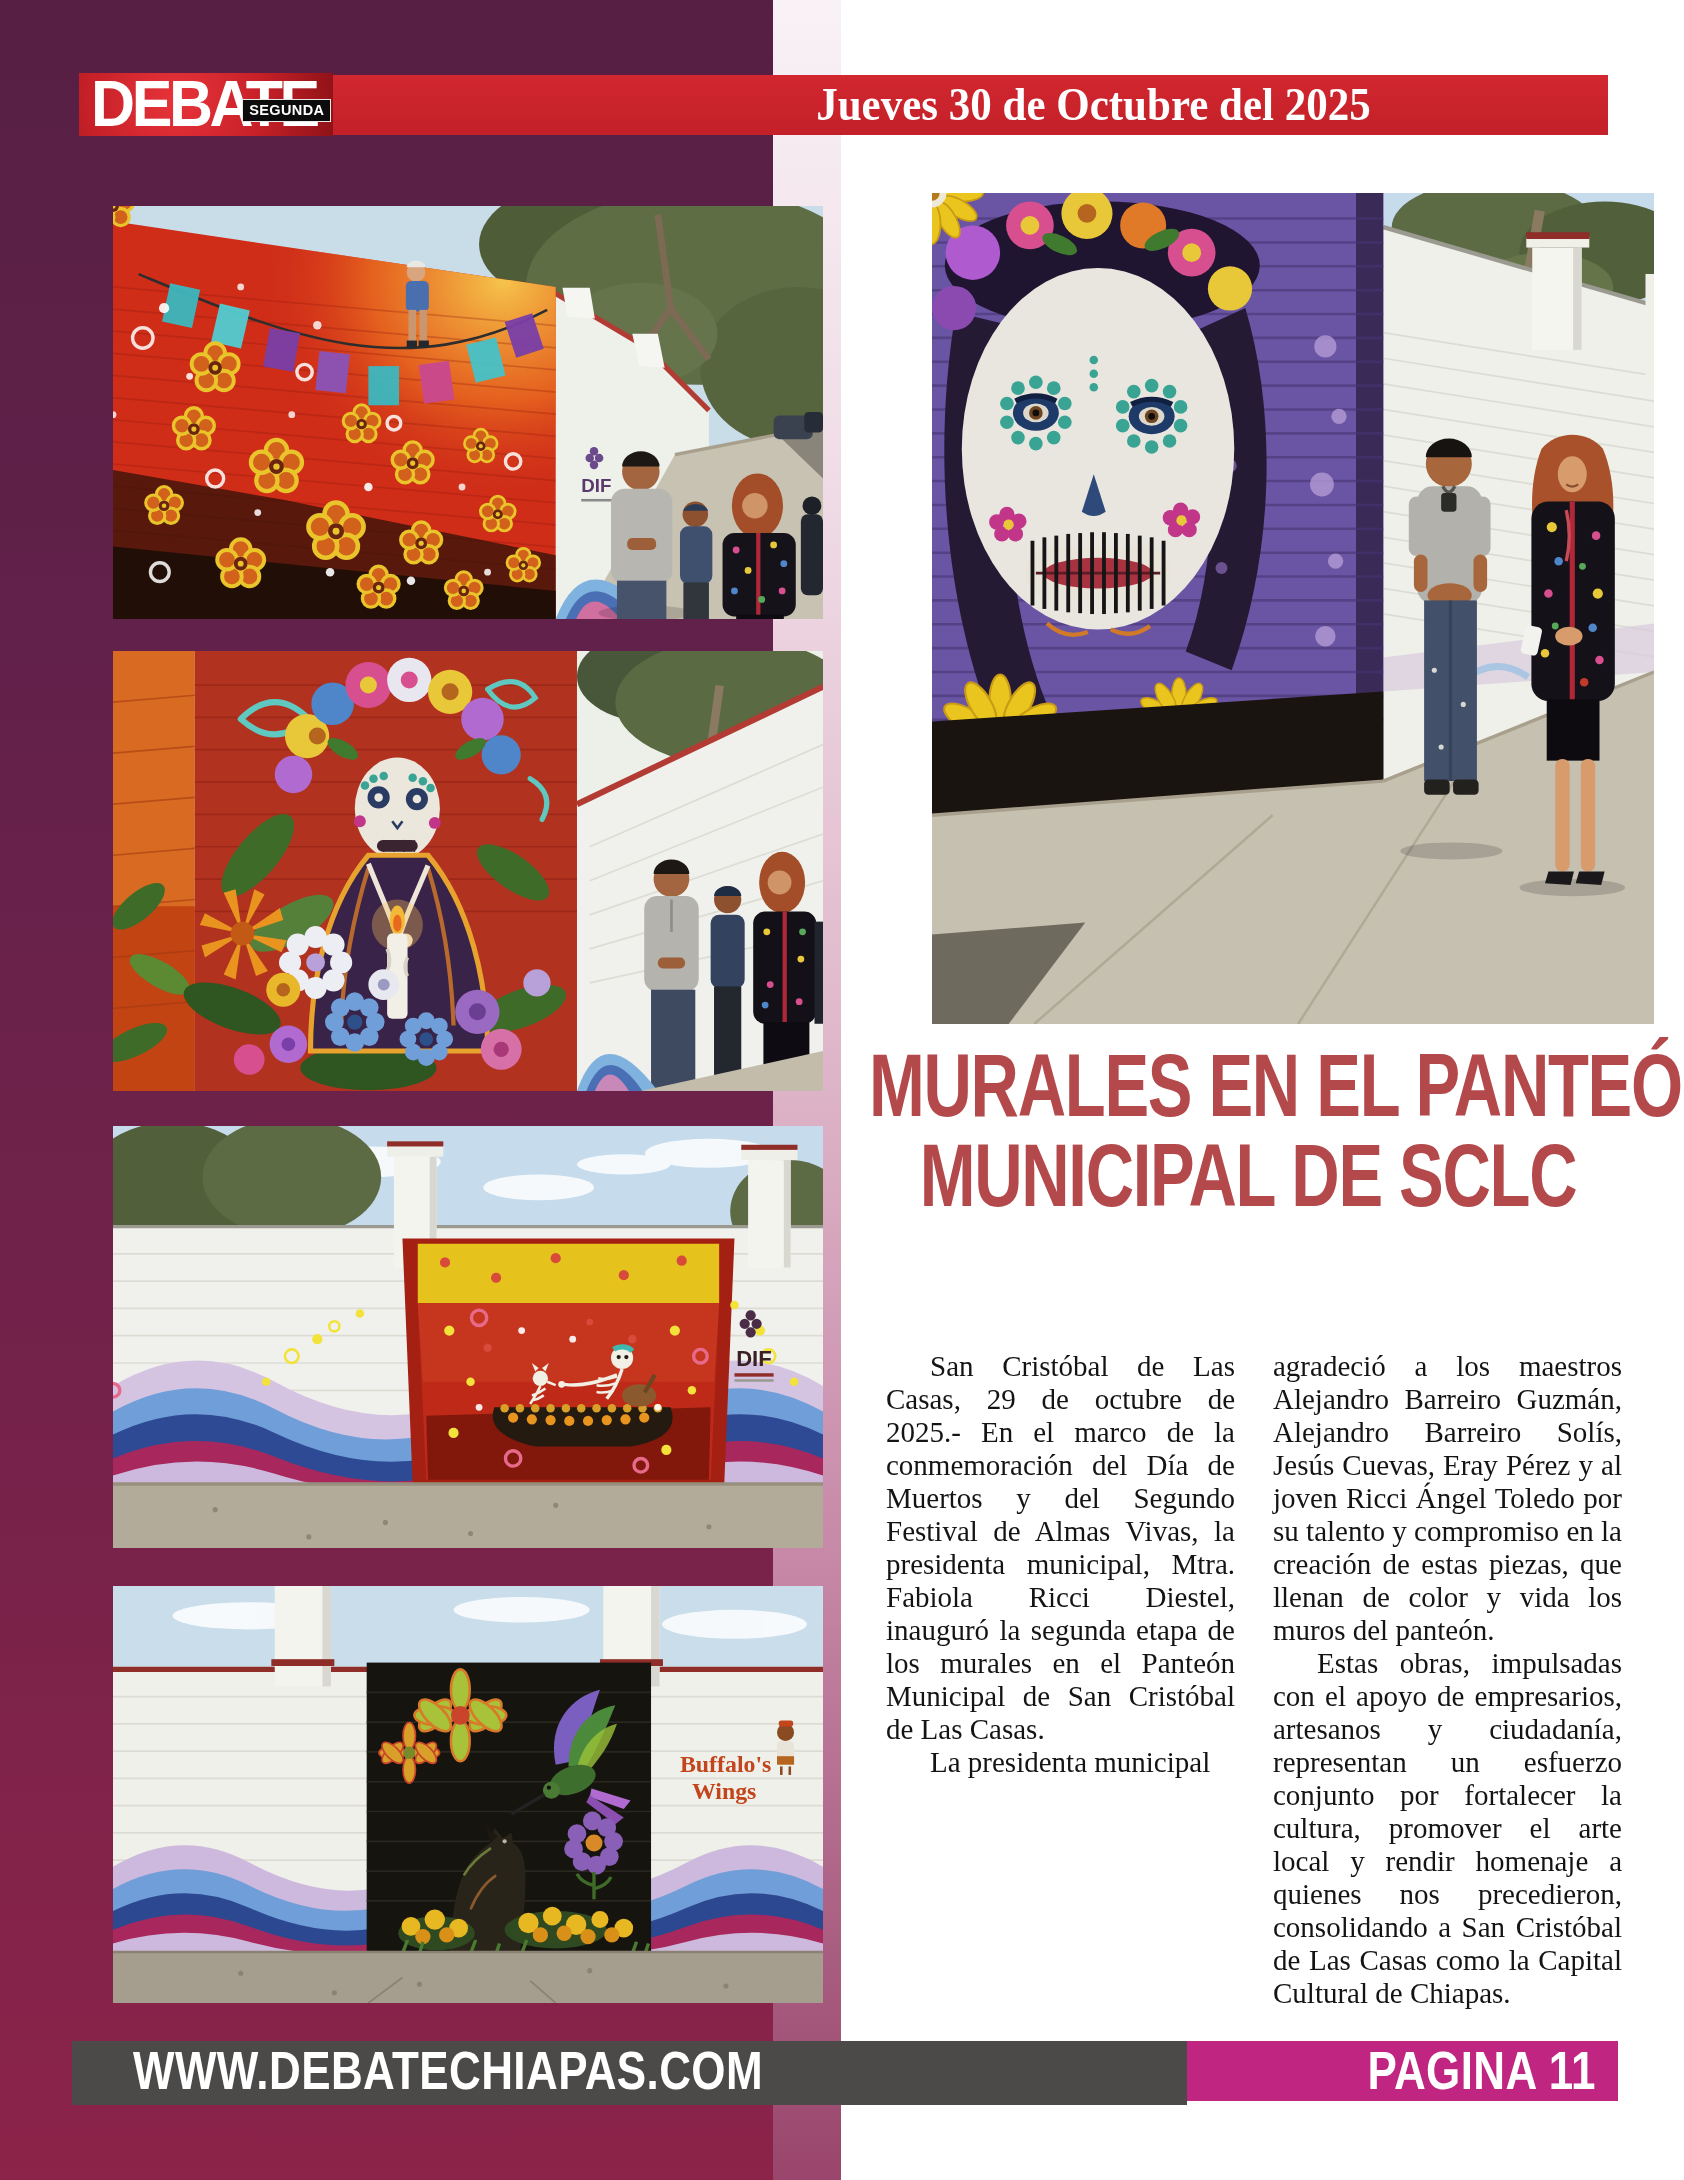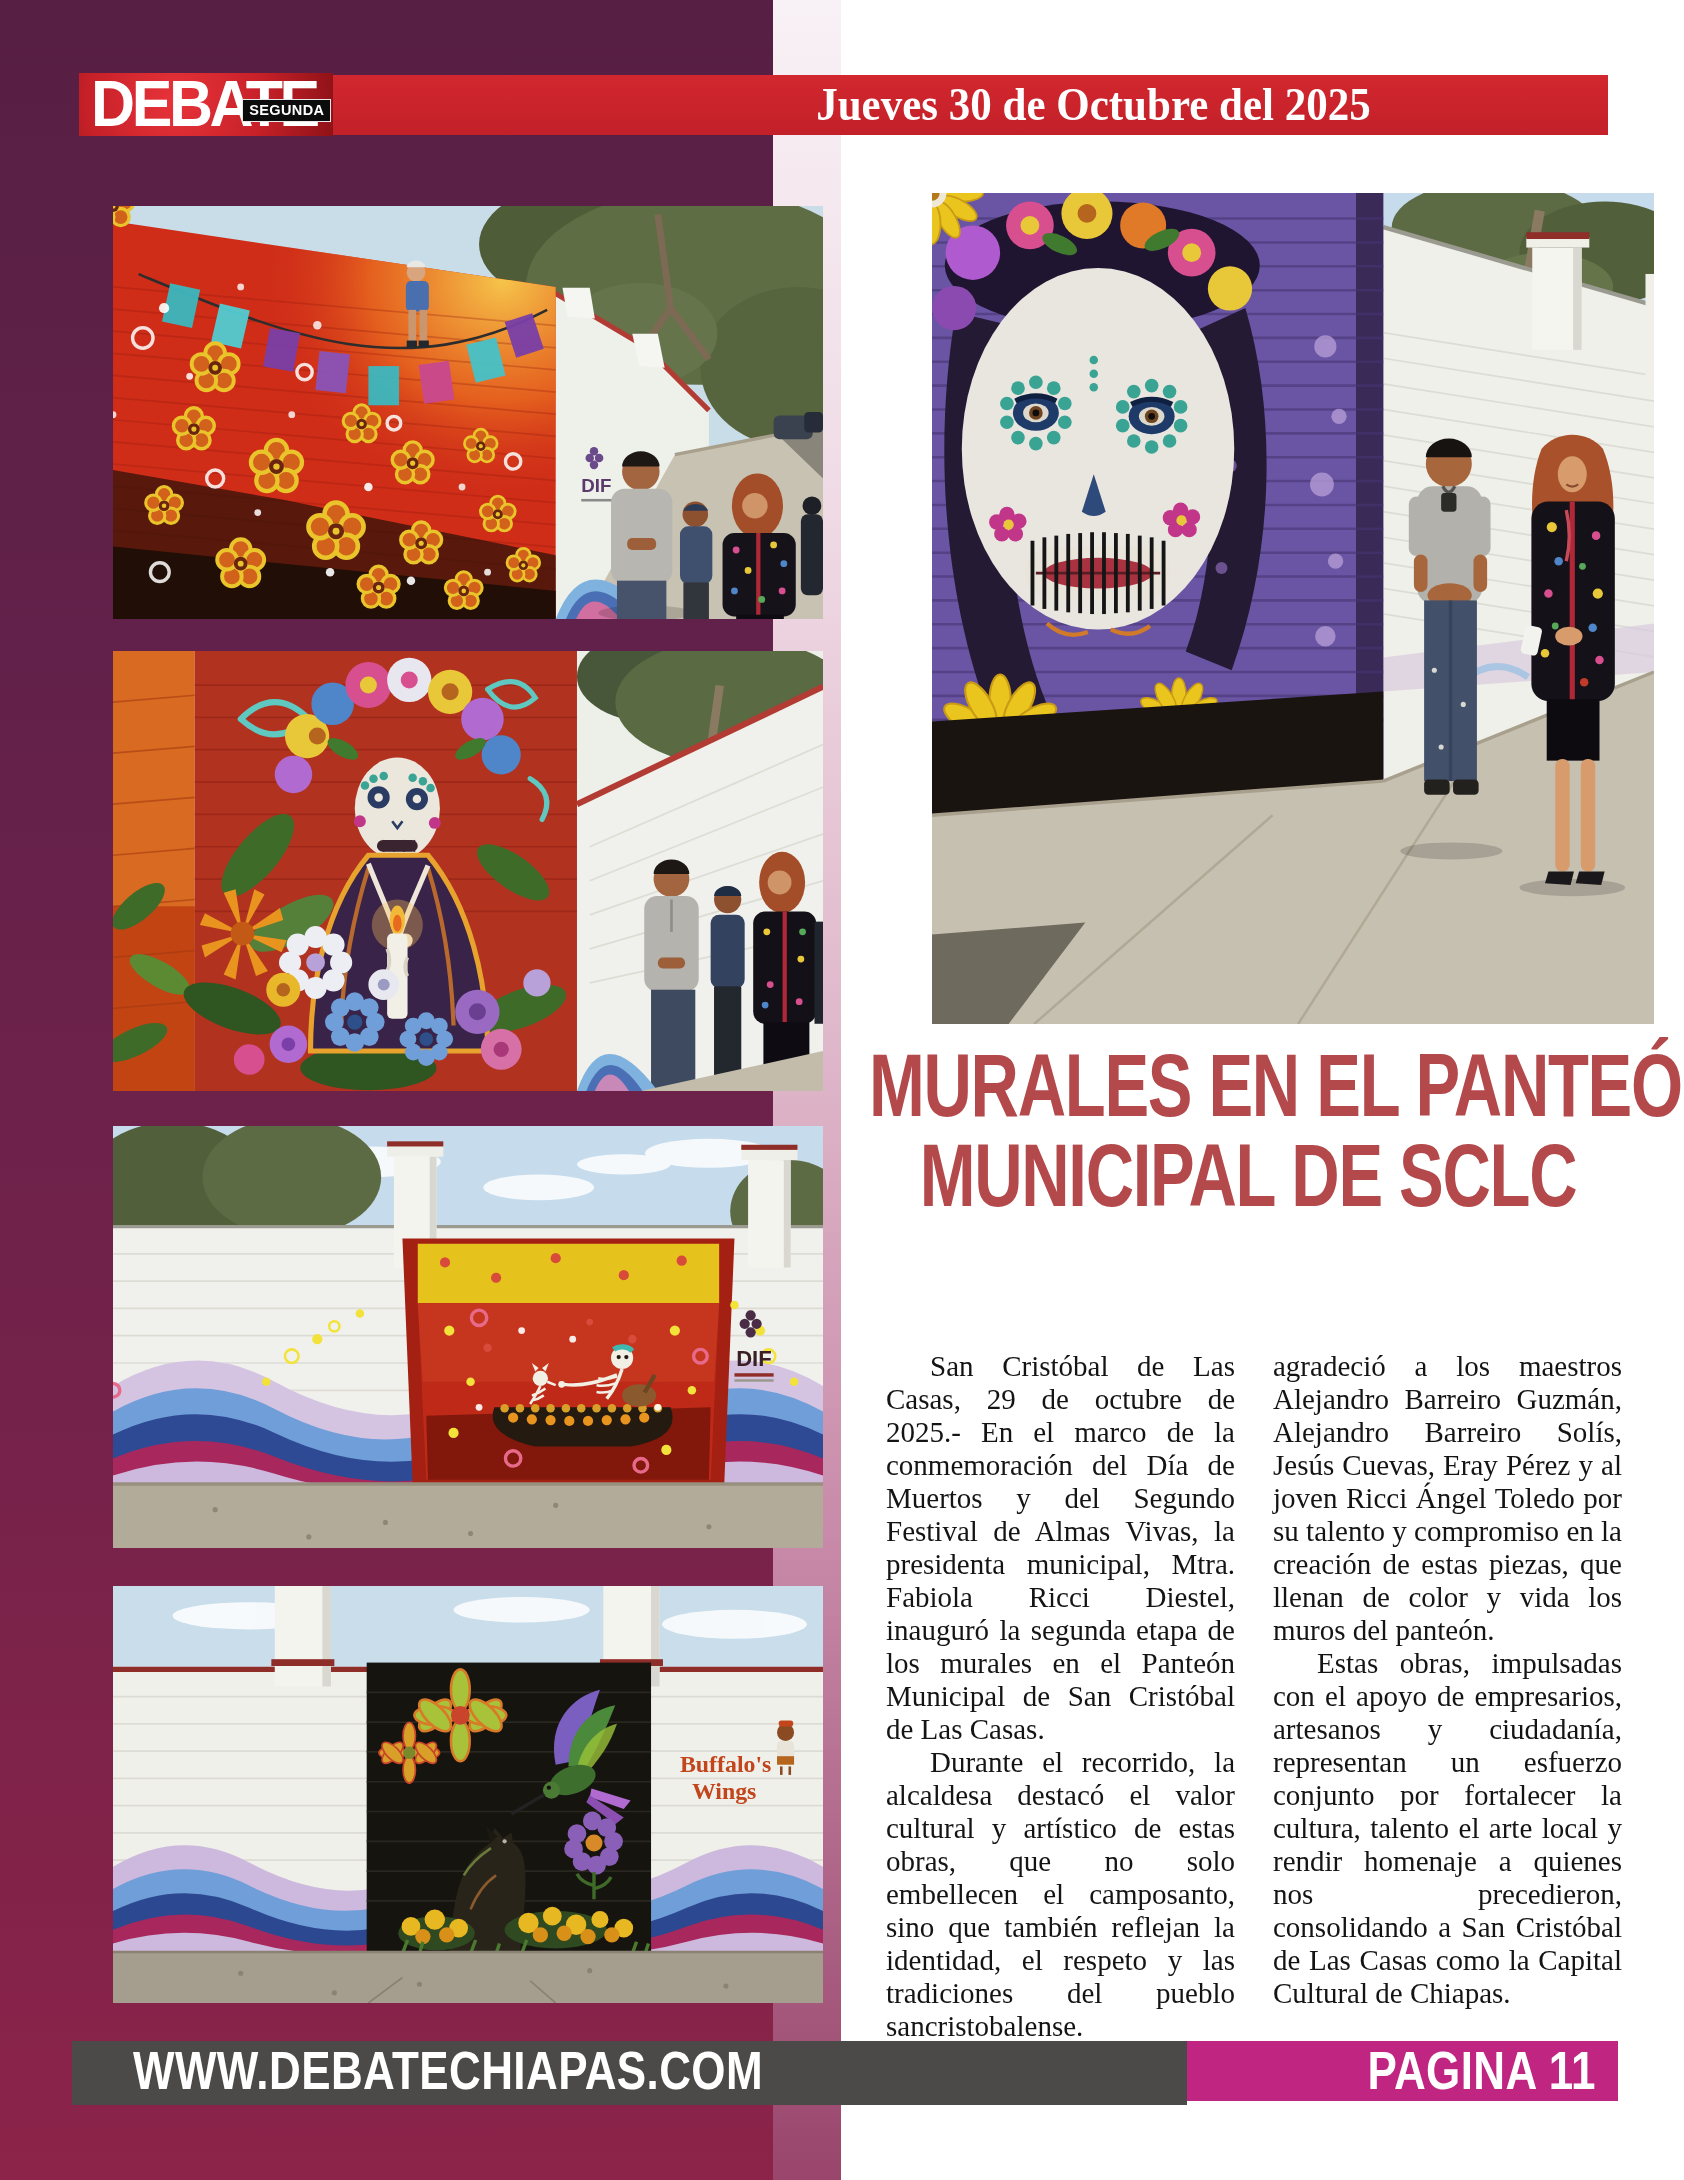--- a/index.html
+++ b/index.html
@@ -1074,26 +1074,25 @@
   </figure>
 
   <div class="abs headline">
     <div class="hl-line"><span class="hl-text">MURALES EN EL PANTEÓN</span></div>
     <div class="hl-line"><span class="hl-text">MUNICIPAL DE SCLC</span></div>
   </div>
 
   <div class="abs article">
     <div class="col col-1">
       <p>San Cristóbal de Las Casas, 29 de octubre de 2025.- En el marco de la conmemoración del Día de Muertos y del Segundo Festival de Almas Vivas, la presidenta municipal, Mtra. Fabiola Ricci Diestel, inauguró la segunda etapa de los murales en el Panteón Municipal de San Cristóbal de Las Casas.</p>
-      <p>Durante el recorrido, la alcaldesa destacó el valor cultural y artístico de estas obras, que no solo embellecen el camposanto, sino que también reflejan la identidad, el respeto y las tradiciones del pueblo sancristobalense.</p>
       <p>La presidenta municipal</p>
     </div>
     <div class="col col-2">
       <p class="cont">agradeció a los maestros Alejandro Barreiro Guzmán, Alejandro Barreiro Solís, Jesús Cuevas, Eray Pérez y al joven Ricci Ángel Toledo por su talento y compromiso en la creación de estas piezas, que llenan de color y vida los muros del panteón.</p>
-      <p>Estas obras, impulsadas con el apoyo de empresarios, artesanos y ciudadanía, representan un esfuerzo conjunto por fortalecer la cultura, talento el arte local y rendir homenaje a quienes nos precedieron, consolidando a San Cristóbal de Las Casas como la Capital Cultural de Chiapas.</p>
+      <p>Estas obras, impulsadas con el apoyo de empresarios, artesanos y ciudadanía, representan un esfuerzo conjunto por fortalecer la cultura, promover el arte local y rendir homenaje a quienes nos precedieron, consolidando a San Cristóbal de Las Casas como la Capital Cultural de Chiapas.</p>
     </div>
   </div>
 
   <div class="abs footer-gray">
     <span class="footer-text">WWW.DEBATECHIAPAS.COM</span>
   </div>
   <div class="abs footer-magenta">
     <span class="footer-text">PAGINA 11</span>
   </div>
 

